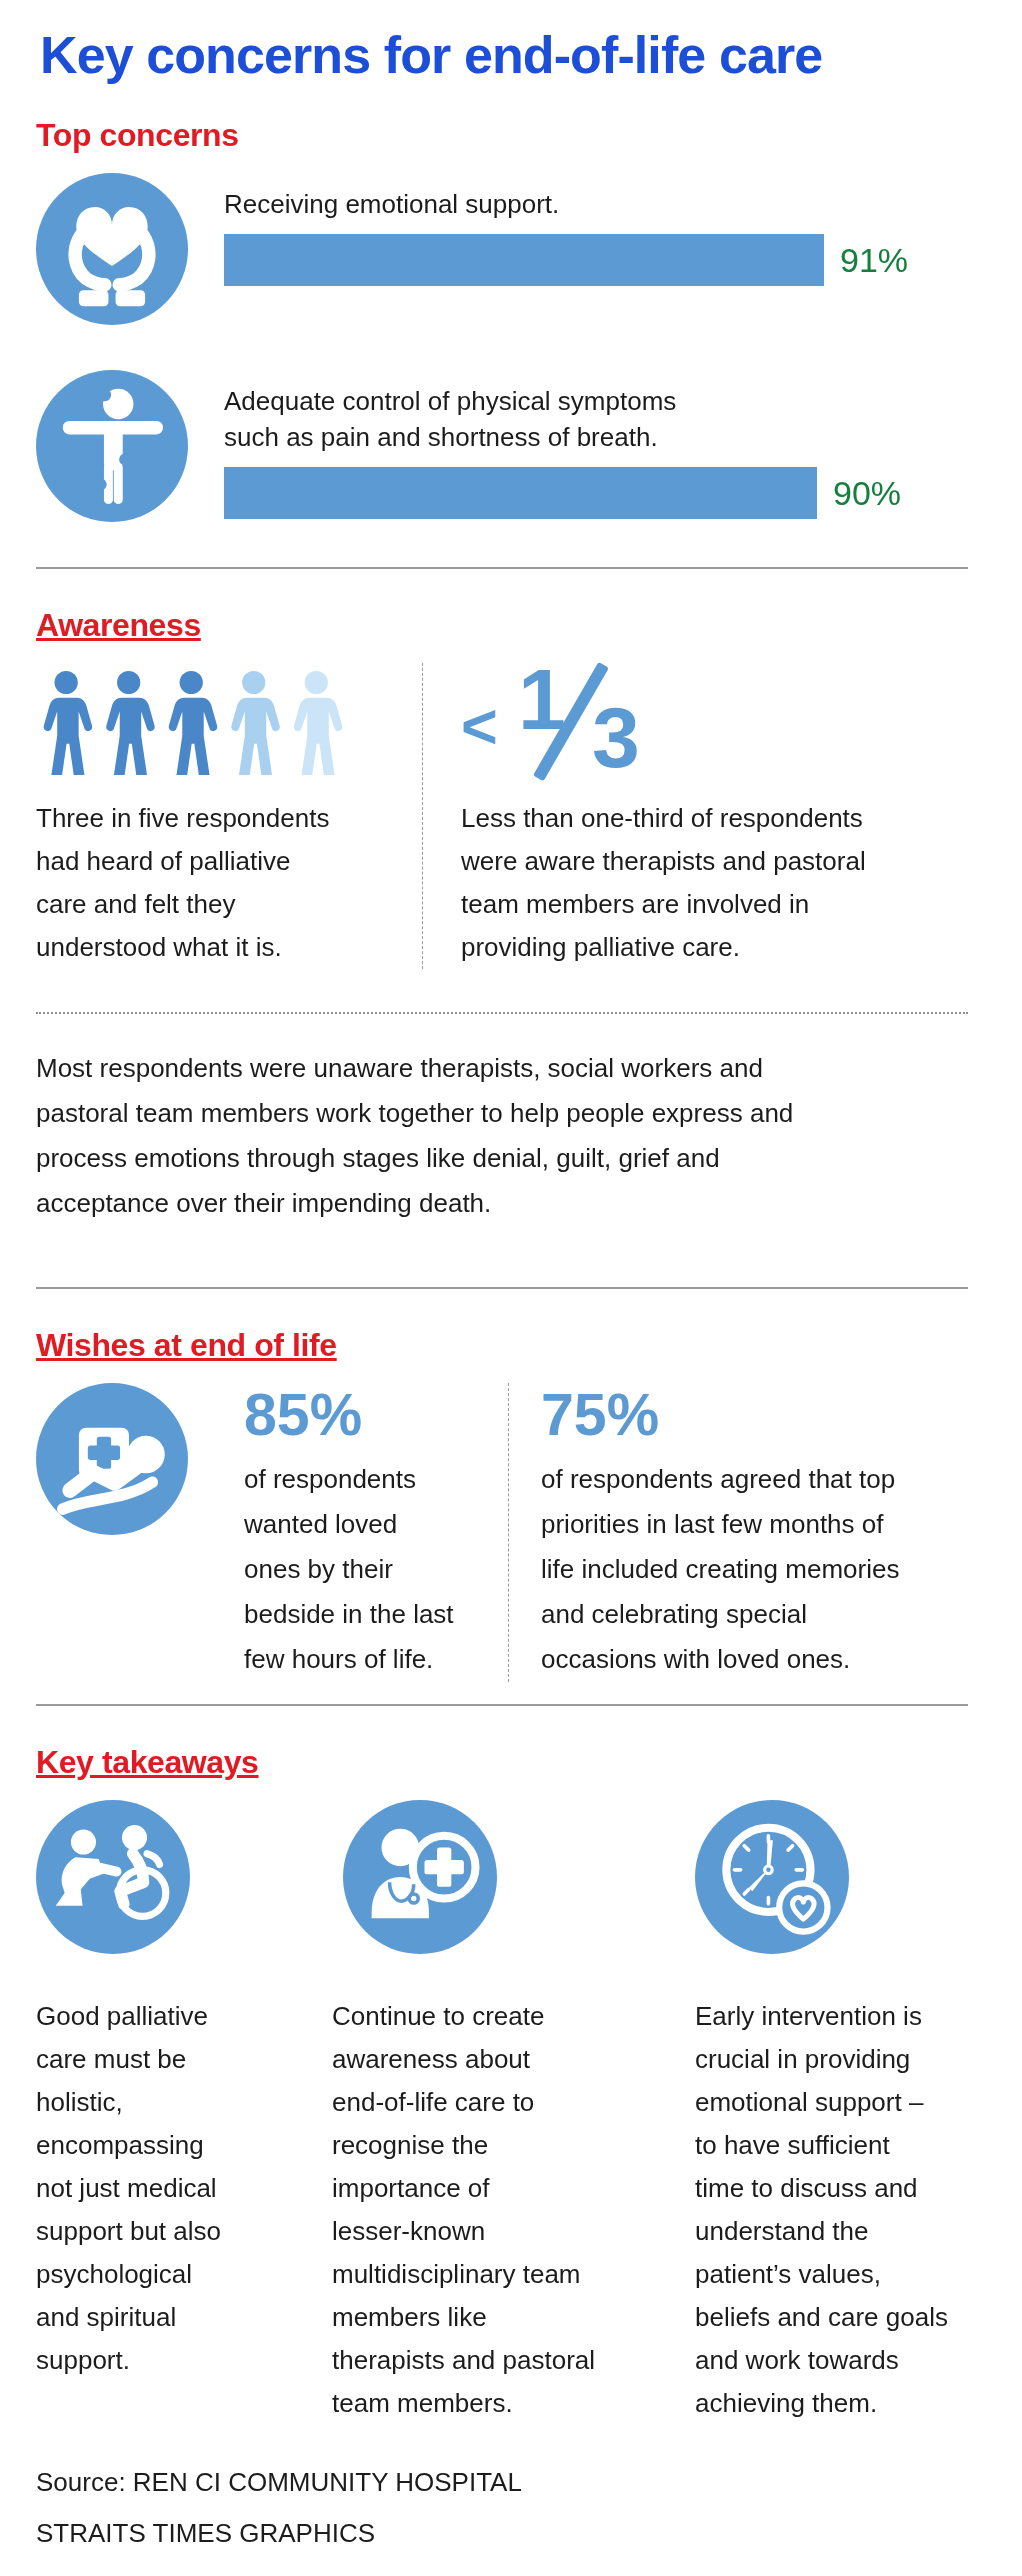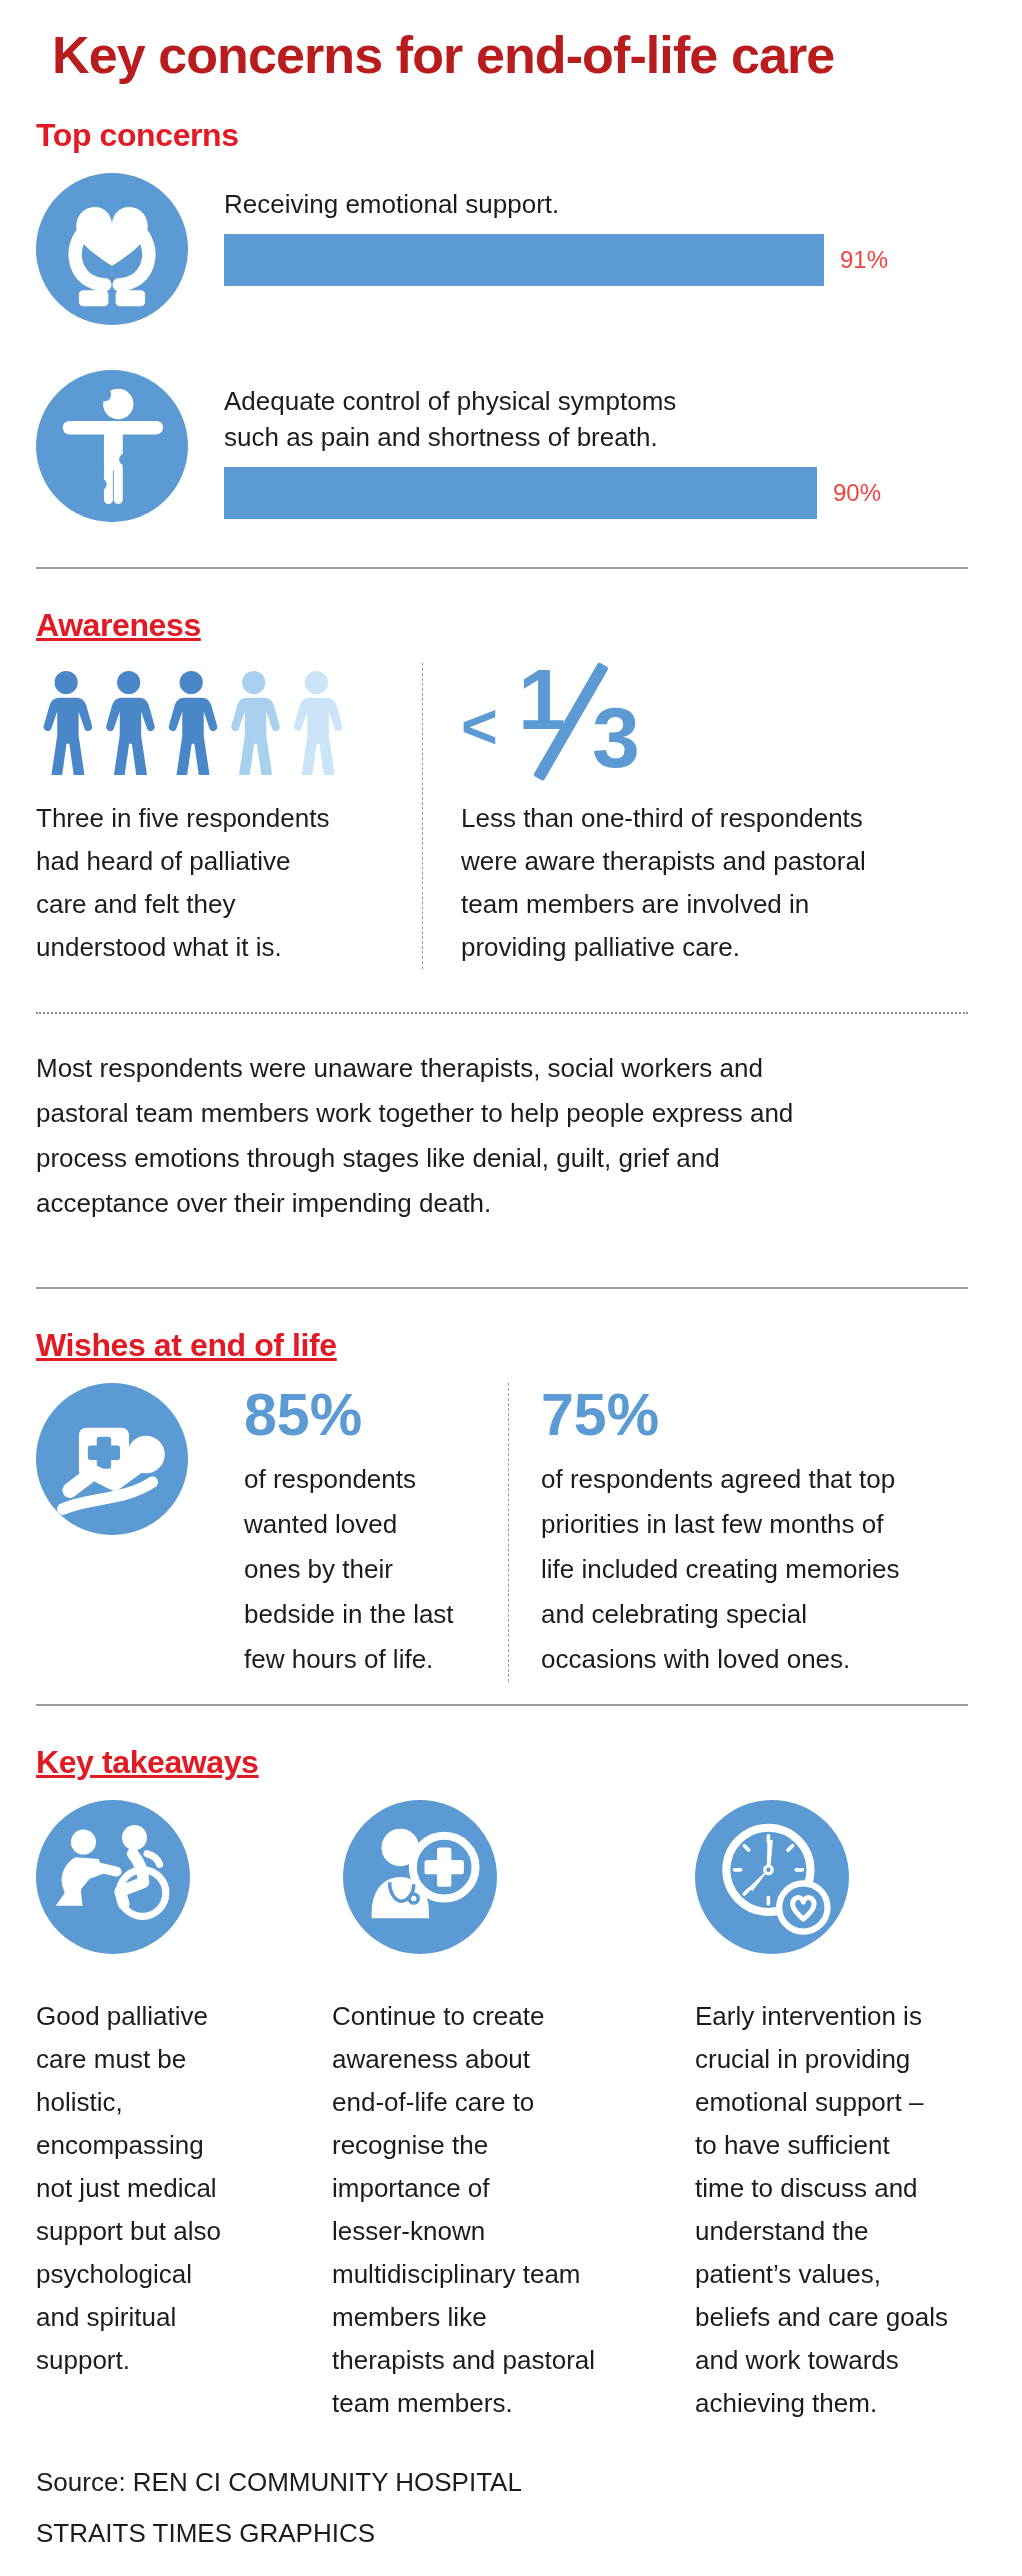--- a/index.html
+++ b/index.html
@@ -1,32 +1,32 @@
 <!DOCTYPE html>
 <html style="font-size:14.3px"><head>
 <meta charset="utf-8">
 <style>
   html,body{margin:0;padding:0;background:#ffffff;}
   body{width:1022px;font-family:"Liberation Sans", sans-serif;color:#1c1c1c;}
   .page{padding:27px 36px 41px 36px;width:950px;}
 
-  .title{font-size:52px;font-weight:bold;letter-spacing:-0.9px;line-height:56px;margin:0 0 34px 16px;color:#b91c1c;}
+  .title{font-size:52px;font-weight:bold;letter-spacing:-0.9px;line-height:56px;margin:0 0 34px 4px;color:#1d4ed8;}
   .red-heading{font-size:32px;font-weight:bold;color:#e21a23;line-height:36px;margin:0 0 20px 0;letter-spacing:-0.4px;}
 
   .divider{border:none;border-top:2.7px solid #9b9b9b;margin:0;width:932px;}
   .divider-dotted{border:none;border-top:2.7px dotted #8e8e8e;margin:0;width:932px;}
 
   
   .tc-row{display:flex;gap:36px;margin-bottom:45px;}
   .icon-circle{flex:none;width:152px;height:152px;}
   .tc-content{padding-top:12.6px;flex:1;}
   .tc-label{font-size:26px;line-height:36px;white-space:pre-line;margin-bottom:12.6px;}
   .bar-line{display:flex;align-items:center;gap:16px;}
   .bar-fill{height:52px;background:#5b9ad3;flex:none;}
-  .bar-value{font-size:24px;color:#ef4444;}
+  .bar-value{font-size:34px;color:#15803d;}
 
   
   .aw-cols{display:flex;margin-top:3.6px;}
   .aw-left{width:386px;flex:none;}
   .aw-right{flex:1;border-left:1.8px dashed #9b9b9b;padding-left:38px;}
   .visual-box{height:134px;position:relative;}
   .para{font-size:26px;line-height:43px;white-space:pre-line;}
   .people-svg{position:absolute;top:7.2px;left:0;}
 
   .fraction-stat{position:relative;width:197px;height:127px;color:#5b9ad3;font-weight:bold;}

